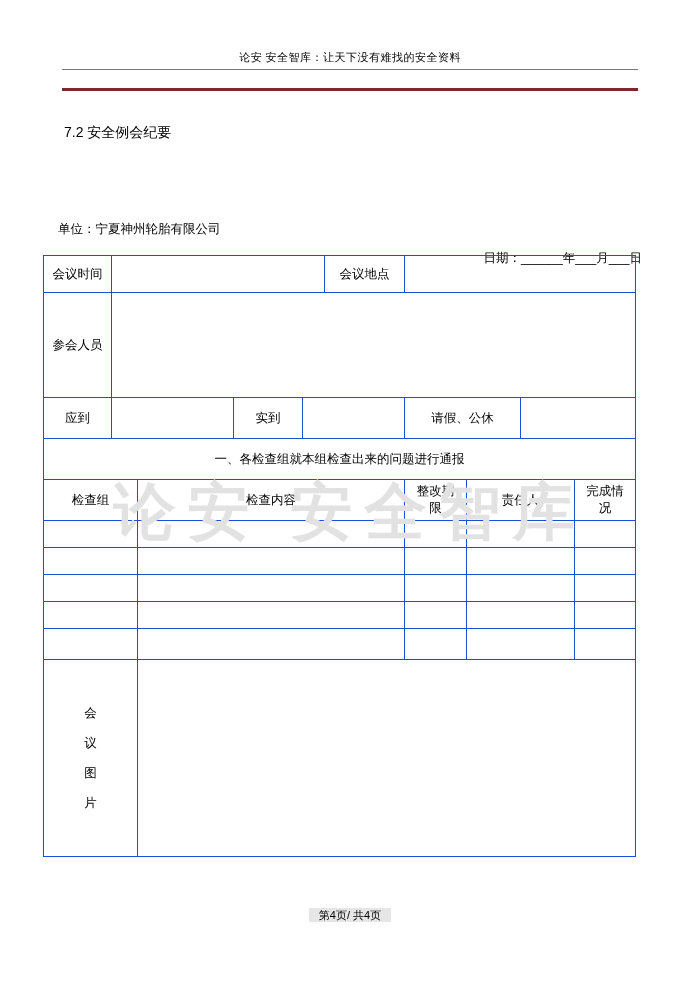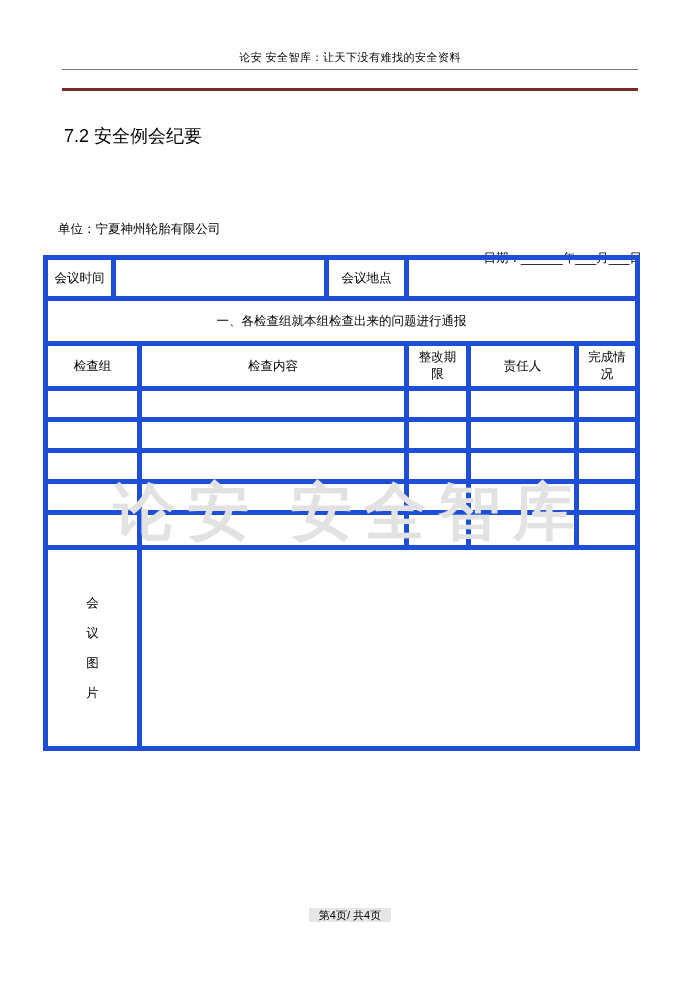--- a/index.html
+++ b/index.html
@@ -50,21 +50,21 @@
     width: 576px;
     height: 3px;
     background: #7a2a2a;
   }
 
   
   .section-label {
     position: absolute;
     left: 64px;
     top: 124px;
-    font-size: 18px;
+    font-size: 14px;
     font-family: "Liberation Sans", "DejaVu Sans", sans-serif;
     text-align: center;
   }
 
   .doc-title {
     position: absolute;
     left: 0;
     top: 170px;
     width: 700px;
     text-align: center;
@@ -110,21 +110,21 @@
     width: 592px;
     z-index: 2;
   }
   table.form {
     border-collapse: collapse;
     width: 592px;
     table-layout: fixed;
     background: transparent;
   }
   table.form td {
-    border: 5px solid #1d4ed8;
+    border: 1px solid #1d4ed8;
     font-size: 12.5px;
     font-family: "Liberation Sans", "DejaVu Sans", sans-serif;
     padding: 0 6px;
     vertical-align: middle;
     background: transparent;
     text-align: center;
   }
   td.lbl { text-align: center; }
   td.blank { }
   .h36 { height: 36px; }
@@ -200,21 +200,33 @@
 
       <tbody>
           <tr>
         <td class="lbl h36">会议时间</td>
         <td class="blank h36" colspan="6"></td>
         <td class="lbl h36">会议地点</td>
         <td class="blank h36" colspan="4"></td>
       </tr>
 
 
-
+      <tr>
+        <td class="participants">参会人员</td>
+        <td class="blank participants" colspan="11"></td>
+      </tr>
+
+      <tr>
+        <td class="lbl h40">应到</td>
+        <td class="blank h40" colspan="3"></td>
+        <td class="lbl h40" colspan="2">实到</td>
+        <td class="blank h40" colspan="2"></td>
+        <td class="lbl h40" colspan="2">请假、公休</td>
+        <td class="blank h40" colspan="2"></td>
+      </tr>
 
       <tr>
         <td class="notice" colspan="12">一、各检查组就本组检查出来的问题进行通报</td>
       </tr>
 
       <tr>
         <td class="lbl h40" colspan="2">检查组</td>
         <td class="lbl h40" colspan="6">检查内容</td>
         <td class="lbl h40">整改期限</td>
         <td class="lbl h40" colspan="2">责任人</td>

